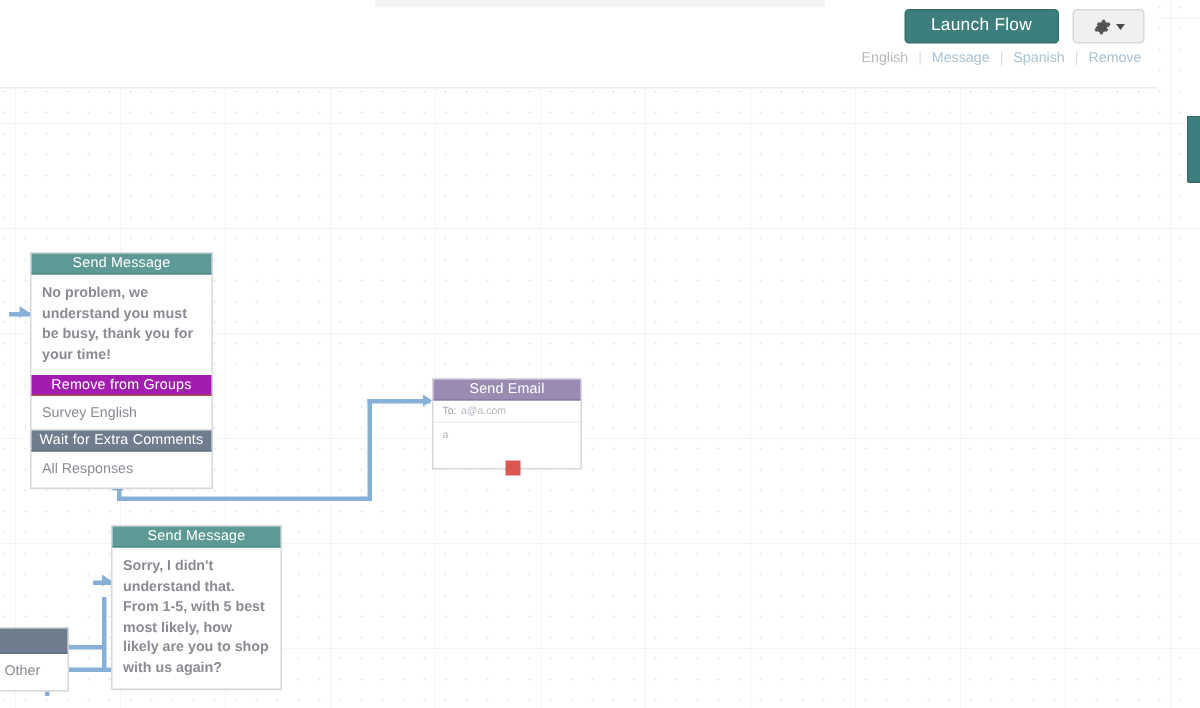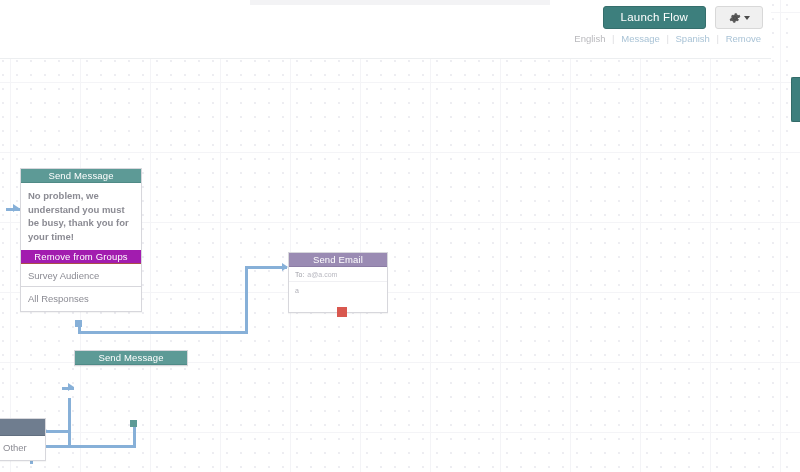--- a/index.html
+++ b/index.html
@@ -158,40 +158,42 @@
 <div class="ln lnh" style="left:44px;top:430px;width:26px;"></div>
 <div class="arrow" style="left:41px;top:426px;"></div>
 
 <div class="hndl blue" style="left:27px;top:450px;"></div>
 <div class="ln lnv" style="left:30px;top:452px;height:12px;"></div>
 
 <div class="node" style="left:20px;top:168px;width:120px;">
   <div class="nhdr teal">Send Message</div>
   <div class="nbody">No problem, we understand you must be busy, thank you for your time!</div>
   <div class="nhdr red">Remove from Groups</div>
-  <div class="nrow">Survey Audience</div>
+  <div class="nrow">Survey English</div>
 </div>
 
 <div class="node" style="left:20px;top:286px;width:120px;">
+  <div class="nhdr slate">Wait for Extra Comments</div>
   <div class="nrow" style="text-align:left;">All Responses</div>
 </div>
 
 <div class="node" style="left:288px;top:252px;width:98px;">
   <div class="nhdr purple">Send Email</div>
   <div class="email-to">
     <span class="lbl">To:</span><span>a@a.com</span>
   </div>
   <div class="email-body">
     <span>a</span>
     <span class="email-chip"></span>
   </div>
 </div>
 
 <div class="node" style="left:74px;top:350px;width:112px;">
   <div class="nhdr teal">Send Message</div>
+  <div class="nbody">Sorry, I didn't understand that. From 1-5, with 5 best most likely, how likely are you to shop with us again?</div>
 </div>
 
 <div class="node" style="left:-28px;top:418px;width:72px;">
   <div class="nhdr slate" style="height:16px;"></div>
   <div class="nrow" style="text-align:left;padding-left:30px;">Other</div>
 </div>
 
 <div id="header">
   <div id="topstrip"></div>
 

